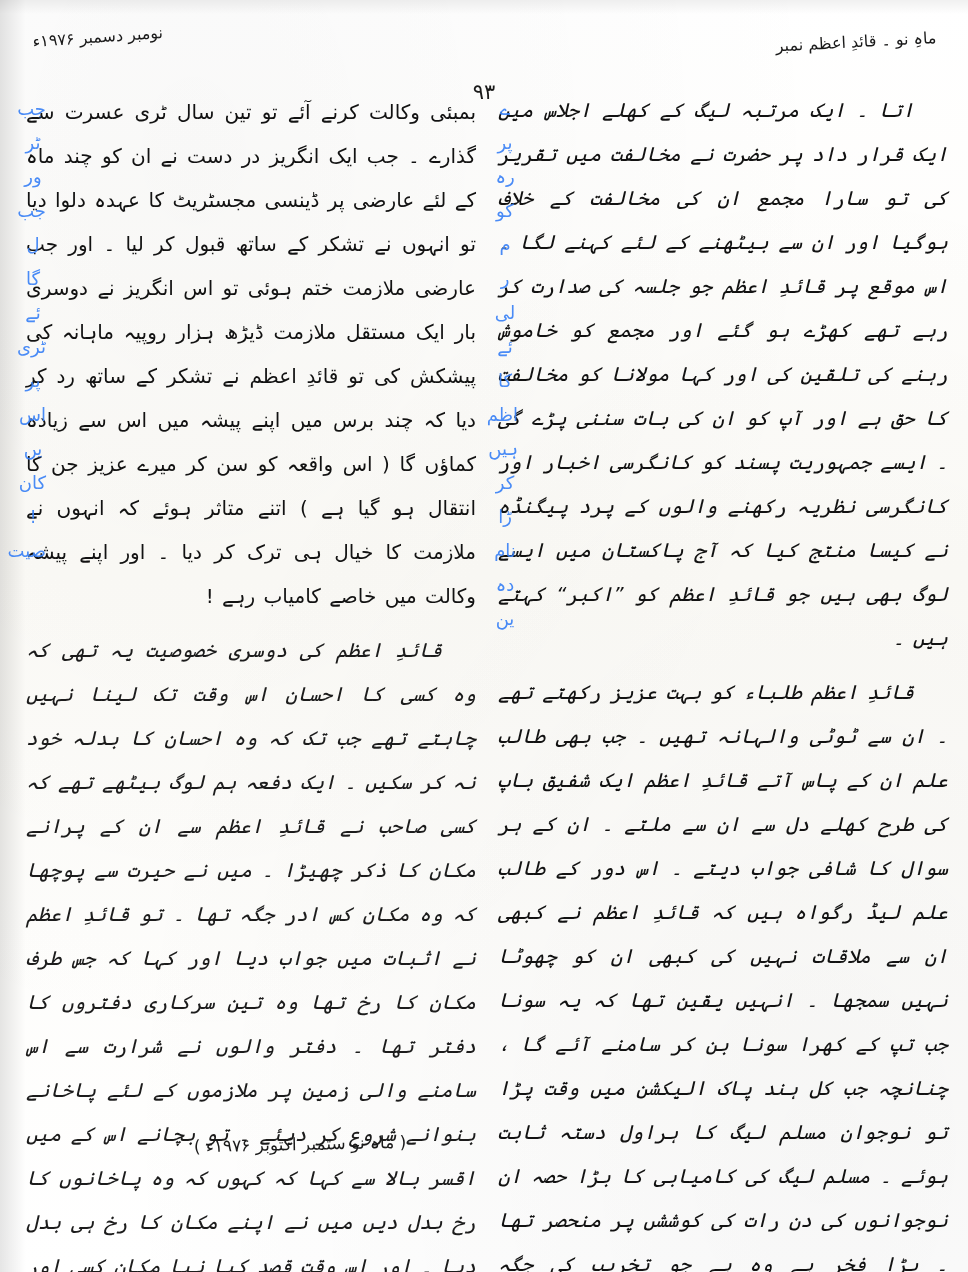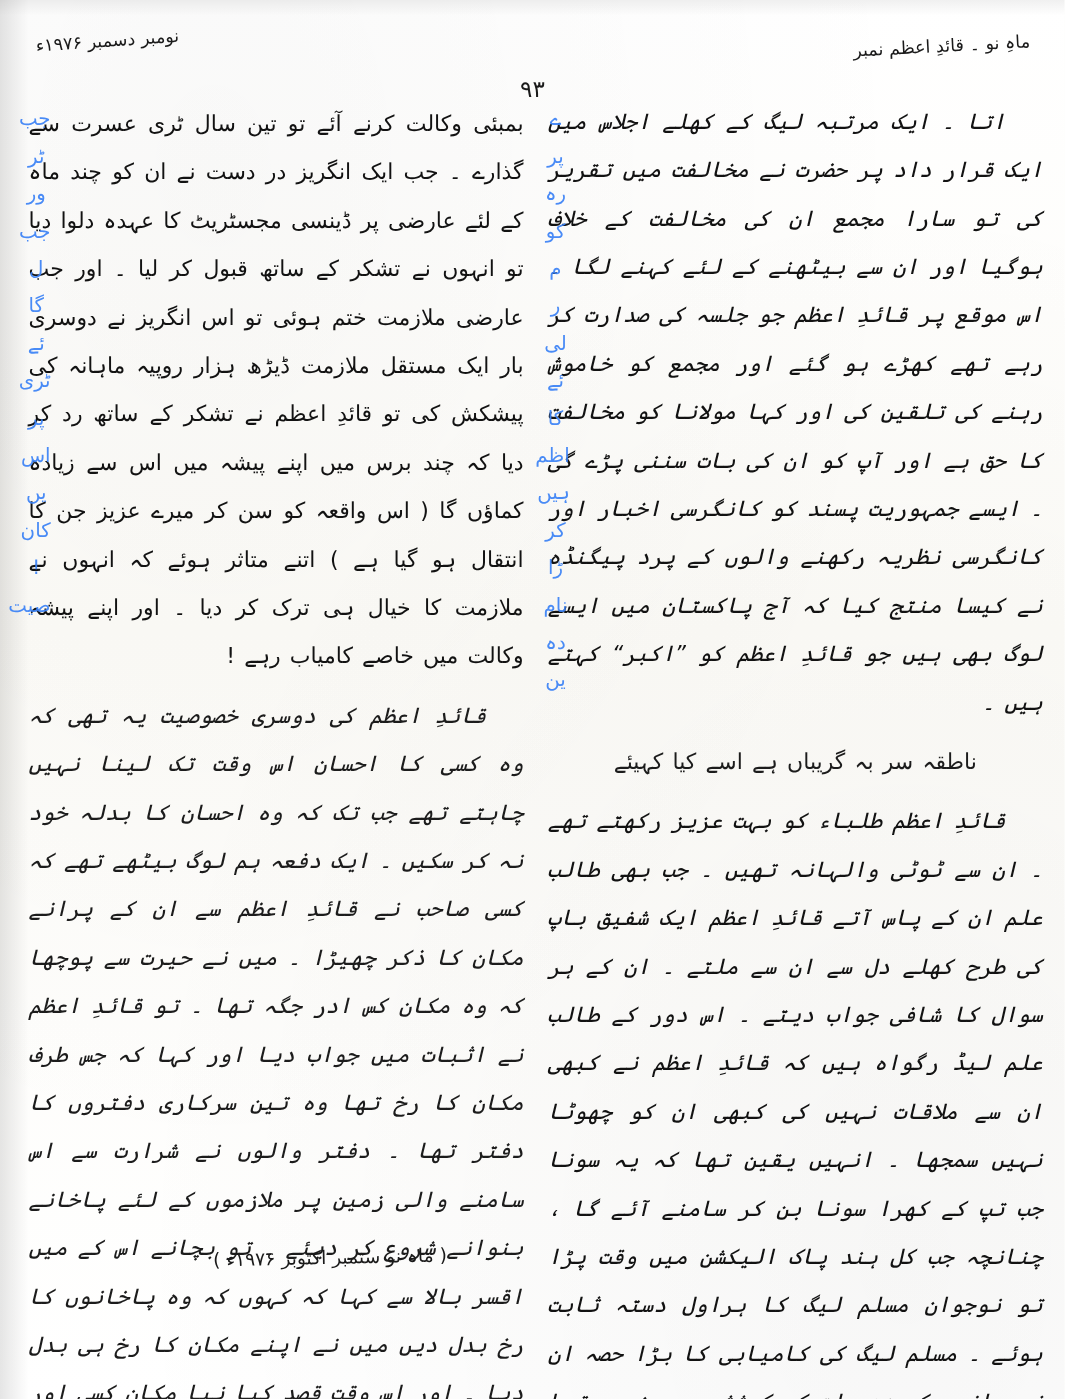--- a/index.html
+++ b/index.html
@@ -69,21 +69,21 @@
   .hdr-right {
     right: 2px;
     top: 2px;
     font-size: 16px;
     transform: rotate(-3deg);
     transform-origin: right top;
   }
   .hdr-center {
     left: 50%;
     transform: translateX(-50%);
-    top: 9px;
+    top: 20px;
     font-size: 21px;
     letter-spacing: 1px;
   }
 
   
   .columns {
     position: absolute;
     top: 82px;
     left: 26px;
     right: 20px;
@@ -188,21 +188,20 @@
 ئے
 کا
 اظم
 ہیں
 کر
 ڑا
 نام
 دہ
 ین</div>
       <p class="para indent ink-a">اتا ۔ ایک مرتبہ لیگ کے کھلے اجلاس میں ایک قرار داد پر حضرت نے مخالفت میں تقریر کی تو سارا مجمع ان کی مخالفت کے خلاف ہوگیا اور ان سے بیٹھنے کے لئے کہنے لگا ۔ اس موقع پر قائدِ اعظم جو جلسہ کی صدارت کر رہے تھے کھڑے ہو گئے اور مجمع کو خاموش رہنے کی تلقین کی اور کہا مولانا کو مخالفت کا حق ہے اور آپ کو ان کی بات سننی پڑے گی ۔ ایسے جمہوریت پسند کو کانگرسی اخبار اور کانگرسی نظریہ رکھنے والوں کے پرد پیگنڈہ نے کیسا منتج کیا کہ آج پاکستان میں ایسے لوگ بھی ہیں جو قائدِ اعظم کو ”اکبر“ کہتے ہیں ۔</p>
-      <p class="para centered ink-b">ناطقہ سر بہ گریباں ہے اسے کیا کہیئے</p>
       <p class="para indent ink-a">قائدِ اعظم طلباء کو بہت عزیز رکھتے تھے ۔ ان سے ٹوٹی والہانہ تھیں ۔ جب بھی طالب علم ان کے پاس آتے قائدِ اعظم ایک شفیق باپ کی طرح کھلے دل سے ان سے ملتے ۔ ان کے ہر سوال کا شافی جواب دیتے ۔ اس دور کے طالب علم لیڈ رگواہ ہیں کہ قائدِ اعظم نے کبھی ان سے ملاقات نہیں کی کبھی ان کو چھوٹا نہیں سمجھا ۔ انہیں یقین تھا کہ یہ سونا جب تپ کے کھرا سونا بن کر سامنے آئے گا ، چنانچہ جب کل ہند پاک الیکشن میں وقت پڑا تو نوجوان مسلم لیگ کا ہراول دستہ ثابت ہوئے ۔ مسلم لیگ کی کامیابی کا بڑا حصہ ان نوجوانوں کی دن رات کی کوششں پر منحصر تھا ۔ بڑا فخر ہے وہ ہے جو تخریب کی جگہ نوجوانوں کی تخلیق کا سبق دے ۔ پاکستان کی تخلیق کا ان نوجوانوں کے سر سہرا ہے !</p>
       <p class="para indent ink-b">قائدِ اعظم خود بھی خود دار تھے اور دوسروں میں خود داری دیکھنا چاہتے تھے ۔ میرے ایک عزیز جن کے مرحوم والد مجلس عاملہ کے رکن رہ چکے تھے اور جن سے قائدِ اعظم کے بڑے گہرے تعلقات تھے میرے ہمراہ مستدعظم سے ملنے گئے ۔ وہ ایک ملازمت کے لئے ایک سفارشی خط قائدِ اعظم سے لینا چاہتے تھے ۔ ان کے اس سوال پر قائدِ اعظم نے اپنا ایک واقعہ سنایا کہ جب وہ پہلے پہل کراچی سے</p>
     </div>
 
     <div class="column col-left">
       <div class="margin-marks">جب
 ٹر
 ور
 جب
 ل

